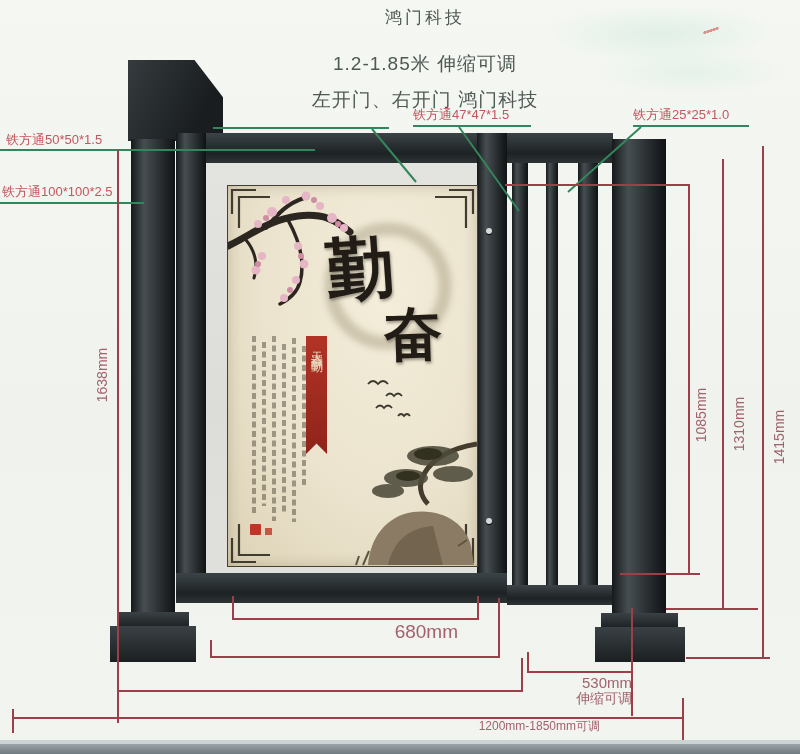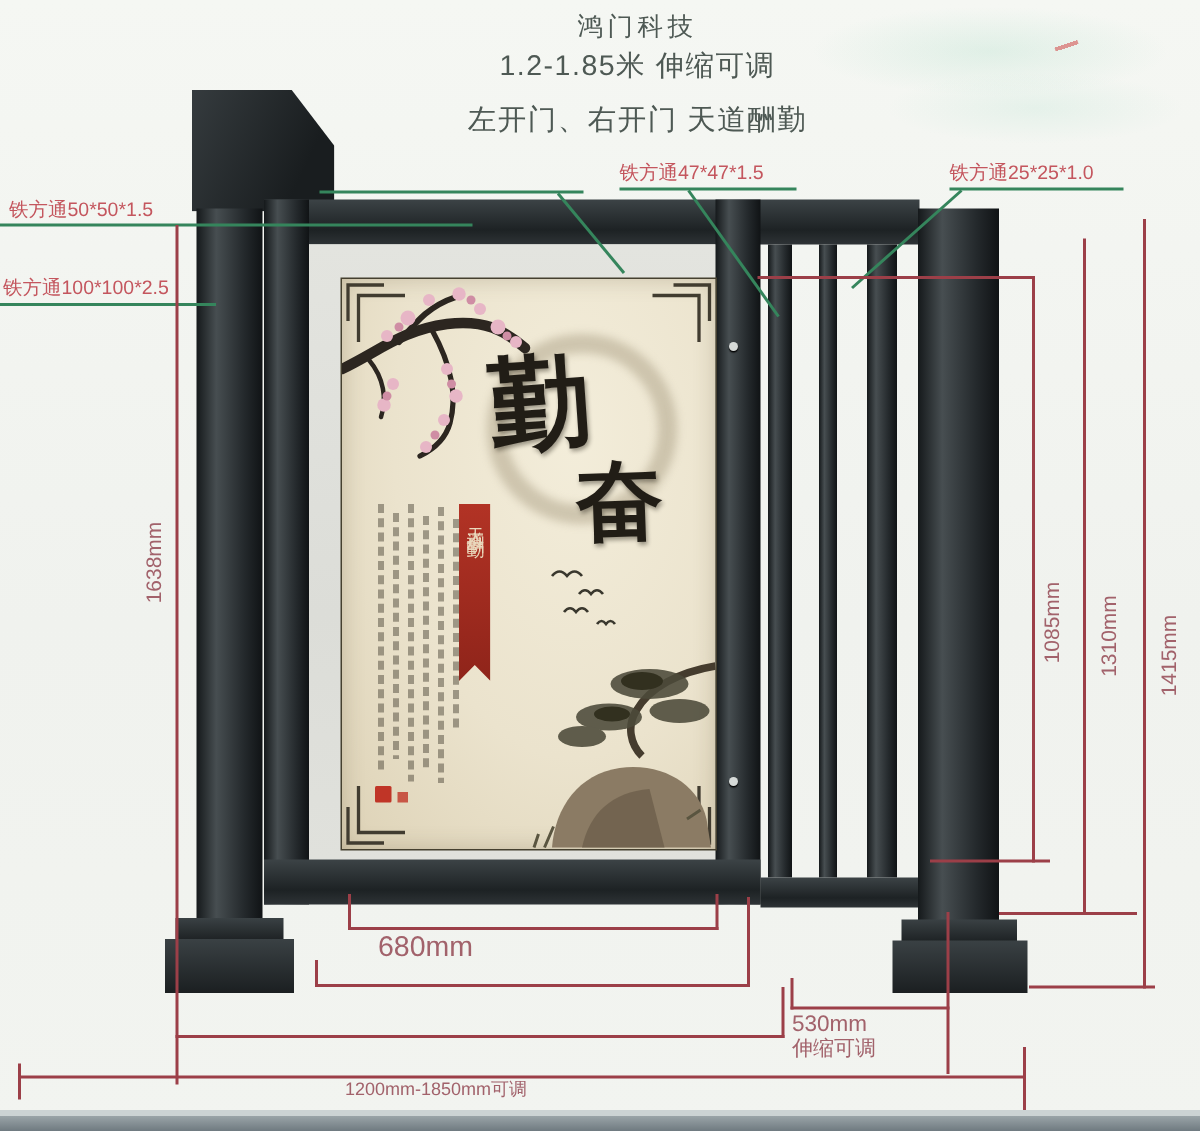--- a/index.html
+++ b/index.html
@@ -16,21 +16,21 @@
   .inner-panel{background:linear-gradient(180deg,#e3e4df,#dcdDD8 60%,#e0e1dc);background-color:#e0e1dc}
   .poster{background:radial-gradient(ellipse at 62% 28%,#f3edda 0%,#ebe3cd 55%,#ddd2b6 100%);
     outline:1px solid #45402f;box-shadow:inset 0 0 14px rgba(90,80,50,.25)}
   .dot{width:6px;height:6px;border-radius:50%;background:#d6dad8;box-shadow:0 1px 1px #000}
   
   .rl{background:#9c3f48}
   .gl{background:#35855c}
   
   .hdr{color:#4e5954;text-align:center}
   .callout{color:#c4565e;font-size:13px;white-space:nowrap}
-  .dim{color:#a2626b;font-size:19px;text-align:left;white-space:nowrap}
+  .dim{color:#a2626b;font-size:19px;text-align:right;white-space:nowrap}
   .dimv{position:absolute;color:#a2626b;font-size:14px;width:120px;height:16px;
     line-height:16px;text-align:center;transform:rotate(-90deg);white-space:nowrap}
   .watermark{color:#ee1310;font-size:61px;font-weight:700;letter-spacing:5px;
     white-space:nowrap;text-shadow:1px 1px 0 rgba(220,30,20,.4)}
   .poster-char{position:absolute;color:#211d16;font-weight:900;
     font-family:"DejaVu Serif","Liberation Serif",serif;
     text-shadow:1px 2px 3px rgba(25,20,10,.4)}
   .banner{position:absolute;left:78px;top:150px;width:21px;height:118px;
     background:linear-gradient(180deg,#b23325,#8f241a);
     clip-path:polygon(0 0,100% 0,100% 100%,50% 91%,0 100%);
@@ -188,22 +188,22 @@
   <div class="abs rl" style="left:521px;top:658px;width:2px;height:34px"></div>
   <div class="abs rl" style="left:527px;top:671px;width:106px;height:2px"></div>
   <div class="abs rl" style="left:527px;top:652px;width:2px;height:21px"></div>
   <div class="abs rl" style="left:631px;top:608px;width:2px;height:108px"></div>
   <div class="abs rl" style="left:12px;top:717px;width:672px;height:2px"></div>
   <div class="abs rl" style="left:12px;top:709px;width:2px;height:24px"></div>
   <div class="abs rl" style="left:682px;top:698px;width:2px;height:42px"></div>
 
   <div class="abs hdr" style="left:235px;top:6px;width:380px">
     <div style="font-size:17px;letter-spacing:3px">鸿门科技</div>
-    <div style="font-size:19px;margin-top:2px;letter-spacing:1px">1.2-1.85米 伸缩可调</div>
-    <div style="font-size:19px;margin-top:10px;letter-spacing:1px">左开门、右开门 天道酬勤</div>
+    <div style="font-size:19px;margin-top:22px;letter-spacing:1px">1.2-1.85米 伸缩可调</div>
+    <div style="font-size:19px;margin-top:10px;letter-spacing:1px">左开门、右开门 鸿门科技</div>
   </div>
 
   <div class="abs callout" style="left:6px;top:131px">铁方通50*50*1.5</div>
   <div class="abs callout" style="left:2px;top:183px">铁方通100*100*2.5</div>
   <div class="abs callout" style="left:413px;top:106px">铁方通47*47*1.5</div>
   <div class="abs callout" style="left:633px;top:106px">铁方通25*25*1.0</div>
 
   <div class="dimv" style="left:42px;top:367px">1638mm</div>
   <div class="dimv" style="left:641px;top:407px">1085mm</div>
   <div class="dimv" style="left:679px;top:416px">1310mm</div>

